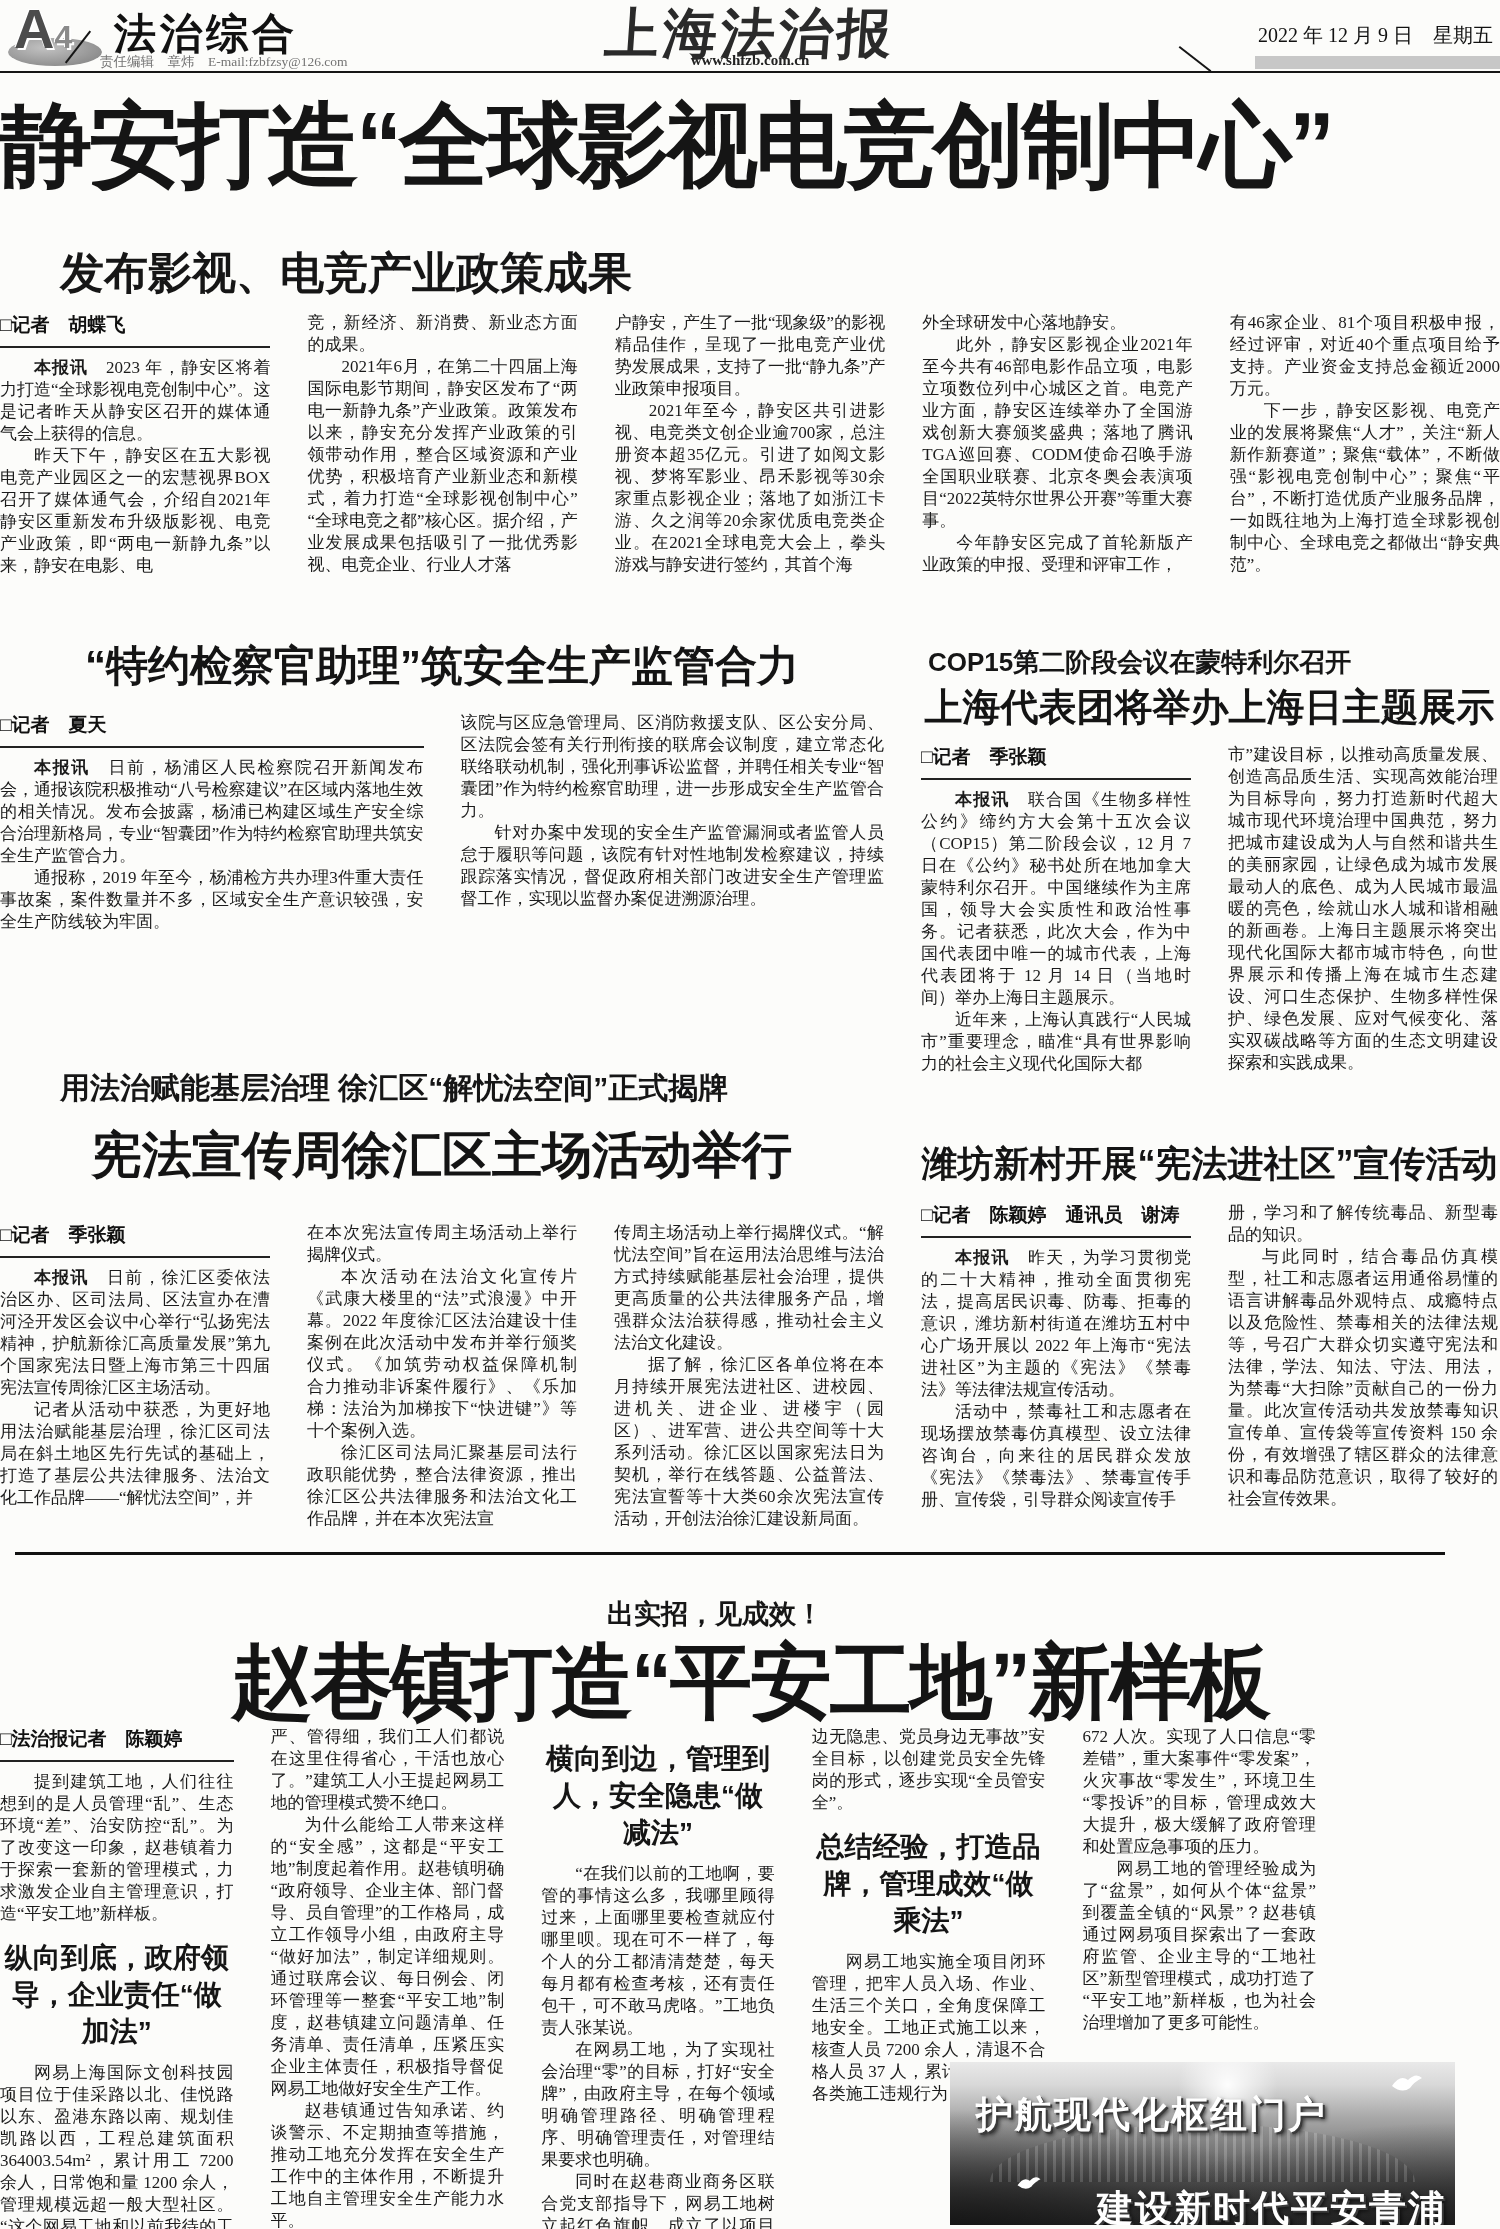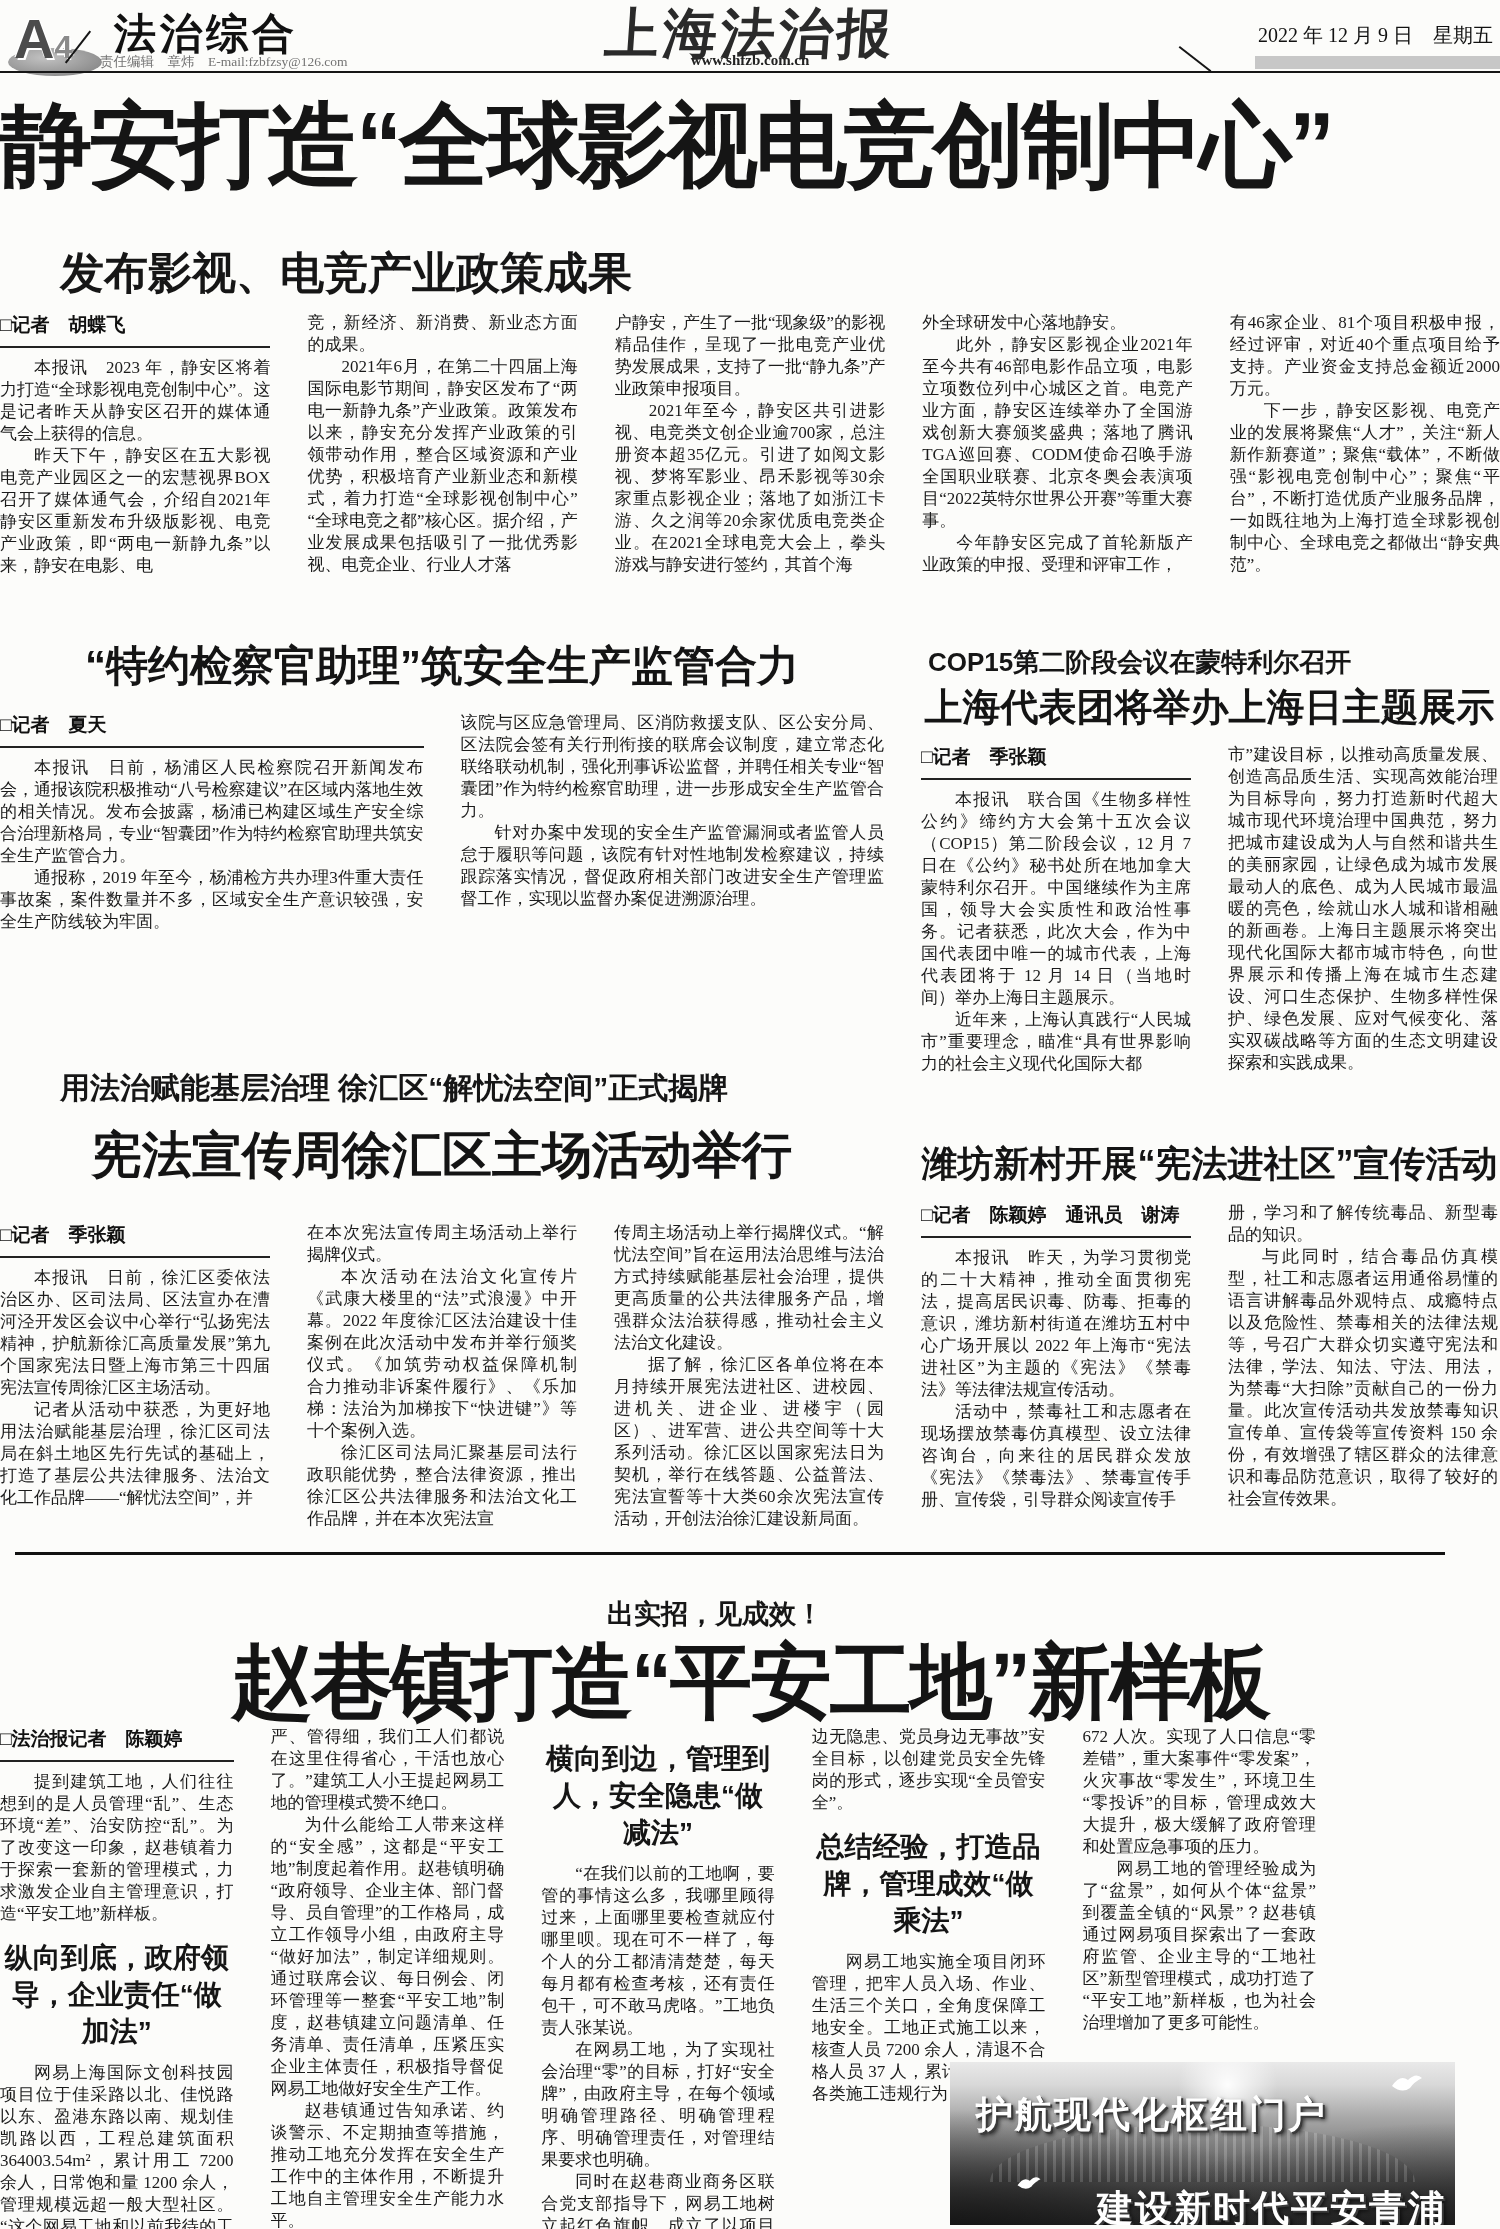--- a/index.html
+++ b/index.html
@@ -4,21 +4,21 @@
 <style>
   html,body{margin:0;padding:0;background:#888;}
   .page{position:relative;width:1500px;height:2229px;margin:0 auto;background:#fcfcfa;
         font-family:"Liberation Serif","DejaVu Serif",serif;color:#1b1b1b;overflow:hidden;}
   .abs{position:absolute;}
 
   
   .hdr-rule{left:0;top:71px;width:1500px;height:2px;background:#161616;}
   .hdr-diag-l{left:58px;top:46px;width:40px;height:2px;background:#161616;transform:rotate(-52deg);}
   .hdr-diag-r{left:1175px;top:58px;width:40px;height:2px;background:#161616;transform:rotate(38deg);}
-  .a4-badge{left:6px;top:12px;width:104px;height:66px;}
+  .a4-badge{left:6px;top:2px;width:104px;height:66px;}
   .a4-ellipse{position:absolute;left:2px;bottom:2px;width:94px;height:28px;border-radius:50%;
               background:radial-gradient(ellipse at 40% 35%,#c2c2c2,#8d8d8d 75%);}
   .a4-text{position:absolute;left:8px;top:-6px;font-family:"Liberation Sans","DejaVu Sans",sans-serif;
            font-weight:900;font-size:56px;color:#4c4c4c;text-shadow:2px 2px 0 #fff,-1px -1px 0 #fff;}
   .a4-text small{font-size:32px;color:#8a8a8a;}
   .section-title{left:114px;top:6px;font-family:"Liberation Sans","DejaVu Sans",sans-serif;
                  font-weight:900;font-size:42px;letter-spacing:4px;color:#111;}
   .editor-line{left:100px;top:53px;font-size:13.5px;color:#737373;}
   .masthead{left:510px;top:-2px;width:480px;text-align:center;font-weight:900;font-size:54px;
             letter-spacing:4px;color:#2a2a2a;transform:skewX(-4deg);}
@@ -29,21 +29,21 @@
                font-weight:900;font-size:92px;letter-spacing:-3px;color:#151515;white-space:nowrap;}
   .subtitle-1{left:60px;top:244px;font-family:"Liberation Sans","DejaVu Sans",sans-serif;
               font-weight:700;font-size:44px;color:#161616;}
   .kicker{font-family:"Liberation Sans","DejaVu Sans",sans-serif;font-weight:700;color:#161616;}
   .hl{font-family:"Liberation Sans","DejaVu Sans",sans-serif;font-weight:900;color:#141414;
       text-align:center;white-space:nowrap;}
   .cols{display:flex;gap:37px;overflow:hidden;}
   .col{flex:1 1 0;font-size:17px;line-height:22px;text-align:justify;overflow:hidden;}
   .col p{margin:0;text-indent:2em;}
   .col p.cont{text-indent:0;}
-  .col b.lead{font-family:"Liberation Sans","DejaVu Sans",sans-serif;font-weight:400;}
+  .col b.lead{font-family:"Liberation Sans","DejaVu Sans",sans-serif;font-weight:700;}
   .byline{font-family:"Liberation Sans","DejaVu Sans",sans-serif;font-weight:700;font-size:19px;
           color:#111;border-bottom:2px solid #222;padding:2px 0 10px 0;margin-bottom:9px;}
   .subhead{font-family:"Liberation Sans","DejaVu Sans",sans-serif;font-weight:900;font-size:28px;
            line-height:37px;text-align:center;text-indent:0;margin:14px 0 12px 0;color:#151515;}
   .mid-rule{left:15px;top:1552px;width:1430px;height:3px;background:#111;}
 
   
   .photo{left:950px;top:2062px;width:505px;height:163px;overflow:hidden;
      background:
        radial-gradient(circle at 55% 14%, rgba(255,255,255,.95), rgba(255,255,255,0) 16%),

